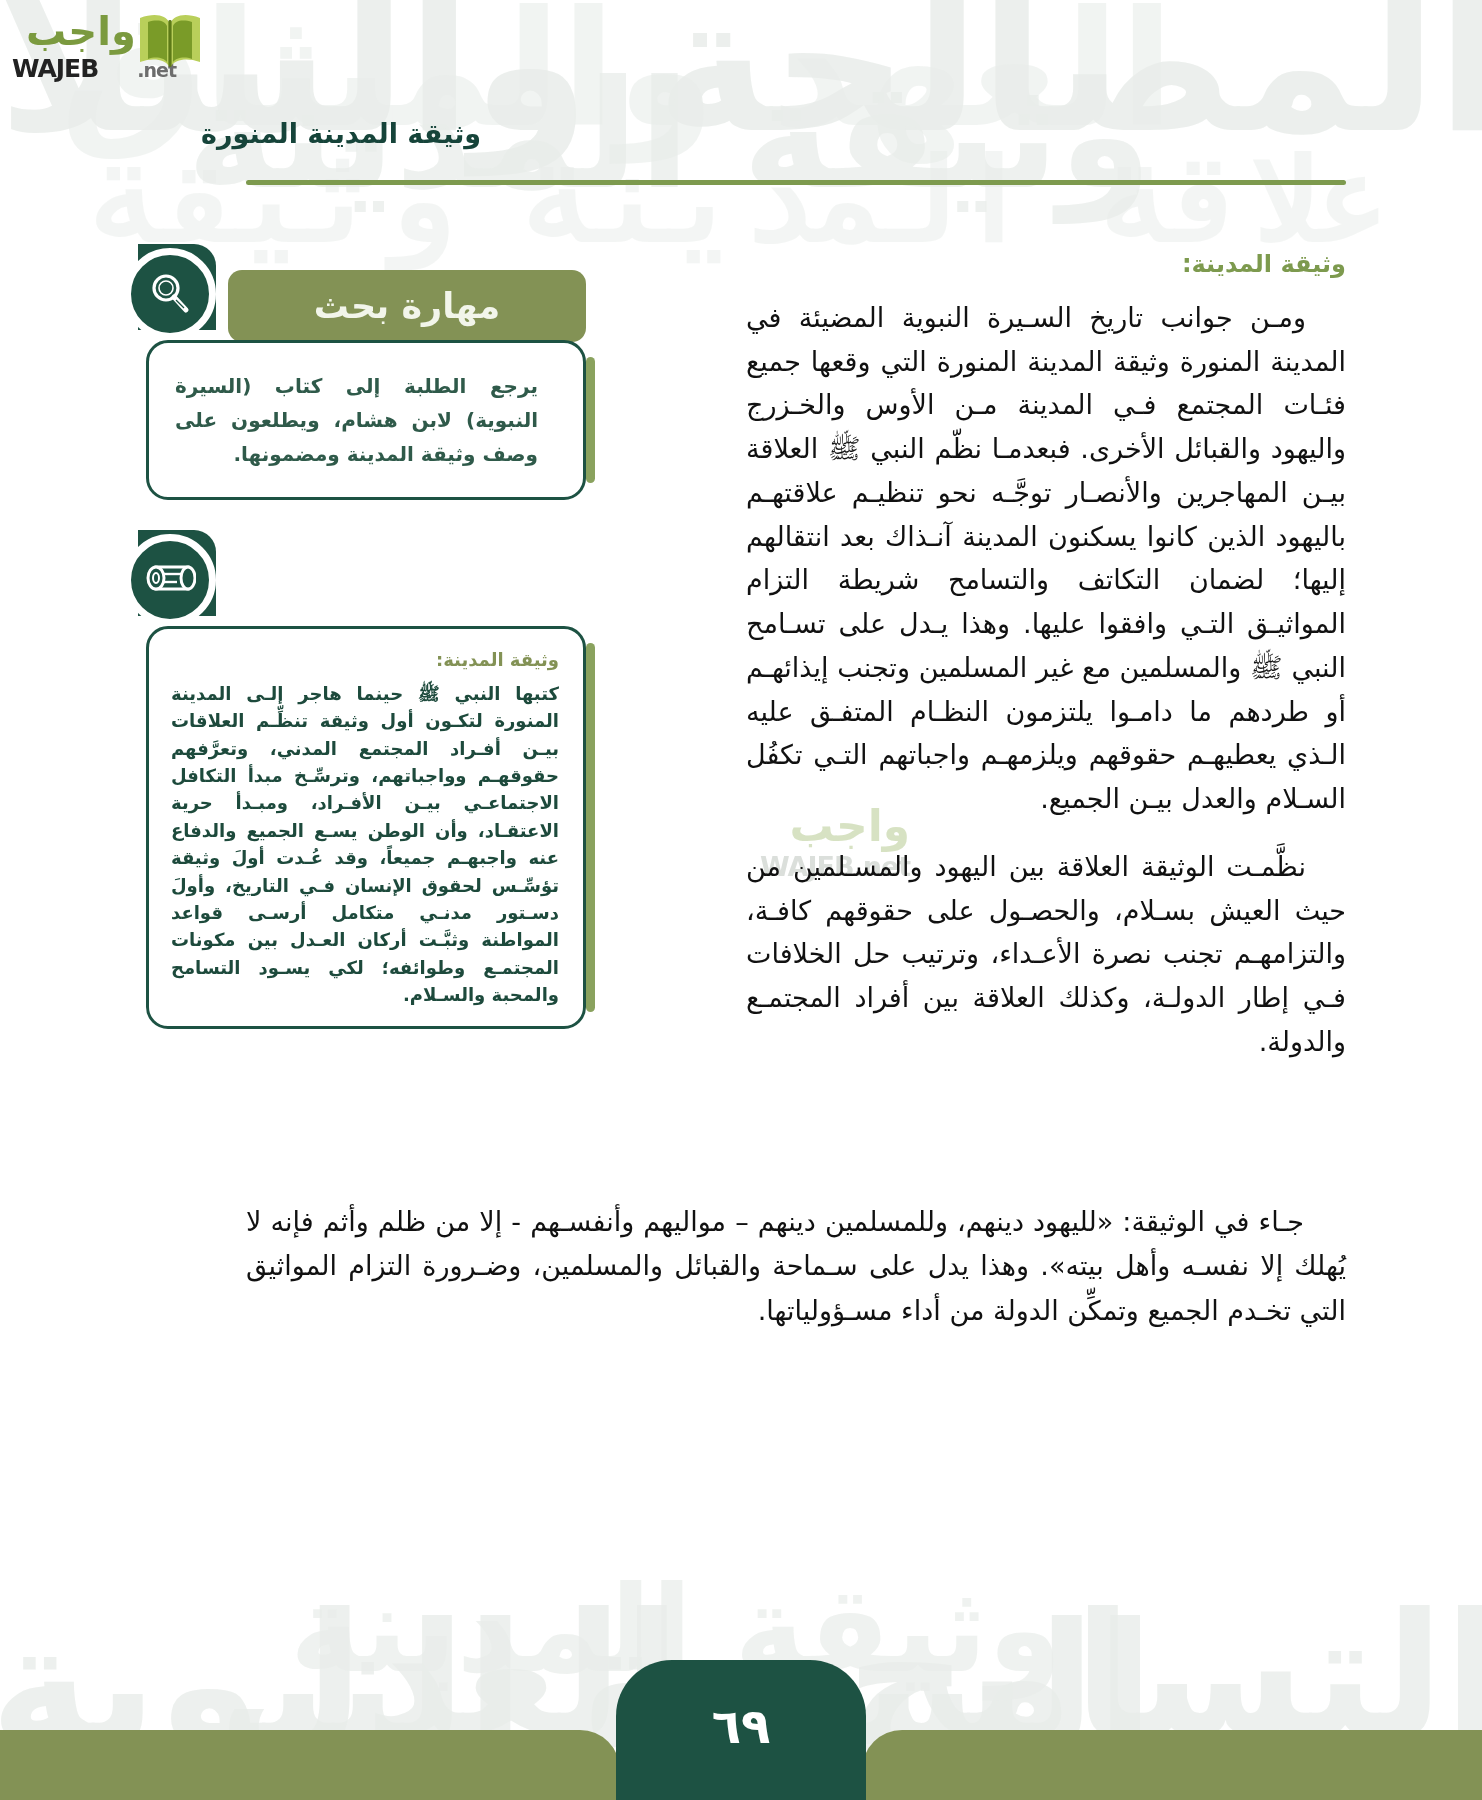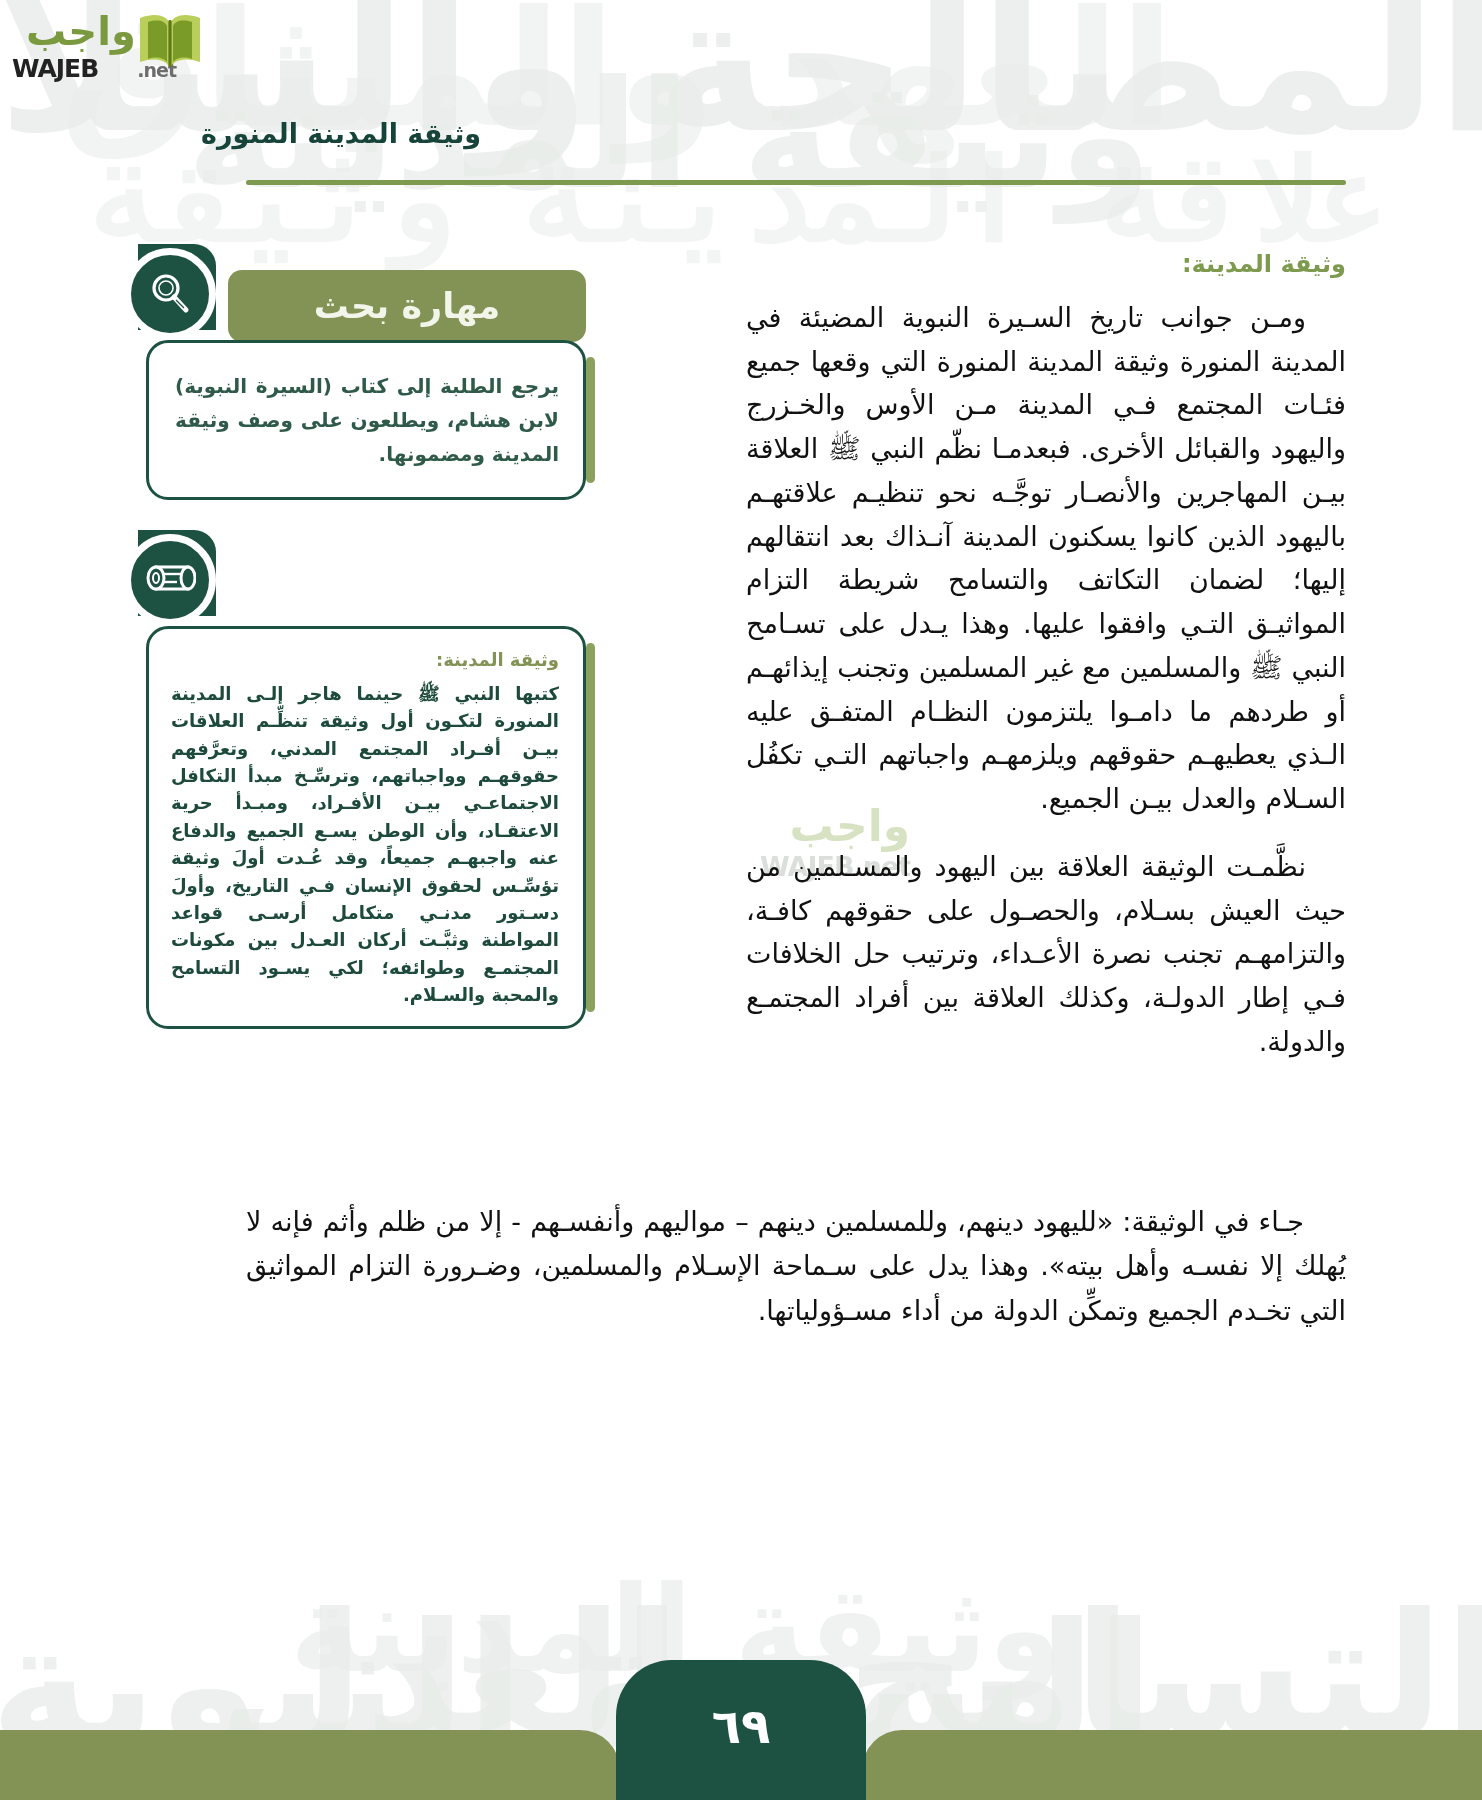--- a/index.html
+++ b/index.html
@@ -123,21 +123,21 @@
     width:92px;height:92px;border-radius:50%;
     background:#1d5243;border:7px solid #ffffff;
     display:flex;align-items:center;justify-content:center;
     box-sizing:border-box;
   }
   .card-body{
     position:relative;
     margin-top:14px;
     border:3px solid #1d5243;
     border-radius:22px;
-    padding:26px 24px 26px 26px;
+    padding:26px 45px 26px 26px;
     background:#fff;
     box-sizing:border-box;
   }
   .card-body:after{
     content:"";position:absolute;
     right:-12px;top:14px;bottom:14px;width:9px;
     background:#8aa25e;border-radius:5px;
   }
   .card-text{
     font-size:20px;line-height:1.62;color:#2f5a4a;
@@ -272,21 +272,21 @@
       <div class="card-body">
         <div id="enrich-heading">وثيقة المدينة:</div>
         <div id="enrich-text">كتبها النبي ﷺ حينما هاجر إلـى المدينة المنورة لتكـون أول وثيقة تنظِّـم العلاقات بيـن أفـراد المجتمع المدني، وتعرَّفهم حقوقهـم وواجباتهم، وترسِّـخ مبدأ التكافل الاجتماعـي بيـن الأفـراد، ومبـدأ حرية الاعتقـاد، وأن الوطن يسـع الجميع والدفاع عنه واجبهـم جميعاً، وقد عُـدت أولَ وثيقة تؤسِّـس لحقوق الإنسان فـي التاريخ، وأولَ دسـتور مدنـي متكامل أرسـى قواعد المواطنة وثبَّـت أركان العـدل بين مكونات المجتمـع وطوائفه؛ لكي يسـود التسامح والمحبة والسـلام.</div>
       </div>
     </div>
 
   </div>
 </div>
 
 <div id="bottom-block">
-  <p class="body-par">جـاء في الوثيقة: «لليهود دينهم، وللمسلمين دينهم – مواليهم وأنفسـهم - إلا من ظلم وأثم فإنه لا يُهلك إلا نفسـه وأهل بيته».  وهذا يدل على سـماحة الإسـلام والمسلمين، وضـرورة التزام المواثيق التي تخـدم الجميع وتمكِّن الدولة من أداء مسـؤولياتها.</p>
+  <p class="body-par">جـاء في الوثيقة: «لليهود دينهم، وللمسلمين دينهم – مواليهم وأنفسـهم - إلا من ظلم وأثم فإنه لا يُهلك إلا نفسـه وأهل بيته».  وهذا يدل على سـماحة والقبائل والمسلمين، وضـرورة التزام المواثيق التي تخـدم الجميع وتمكِّن الدولة من أداء مسـؤولياتها.</p>
 </div>
 
 <div id="footer-bar">
   <div id="footer-left"></div>
   <div id="footer-right"></div>
   <div id="page-oval">
     <span id="page-number">٦٩</span>
   </div>
 </div>
 

